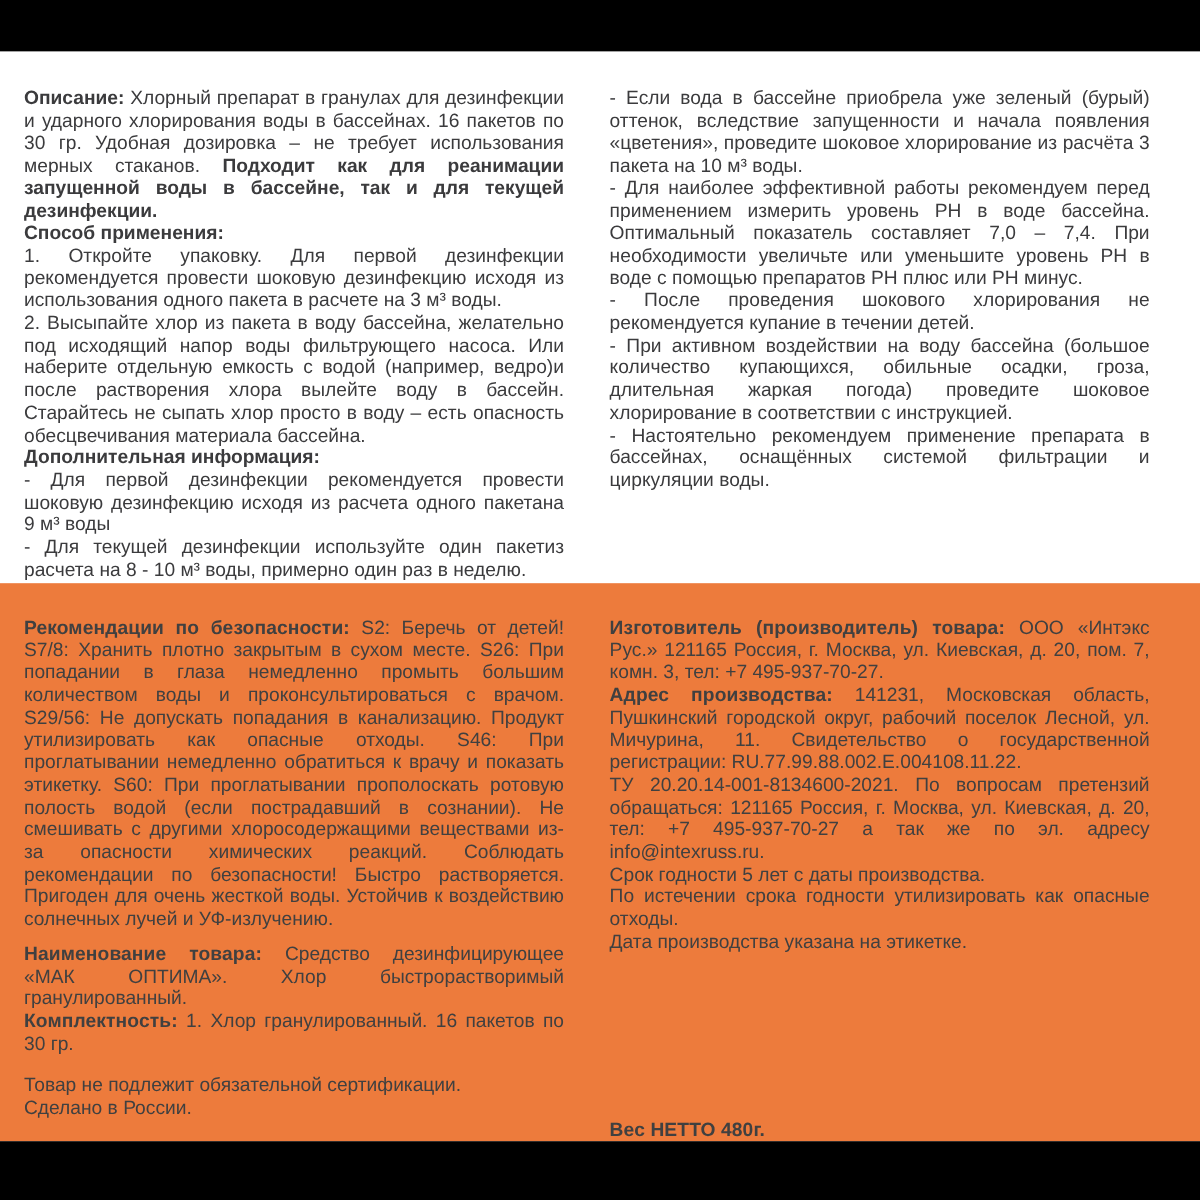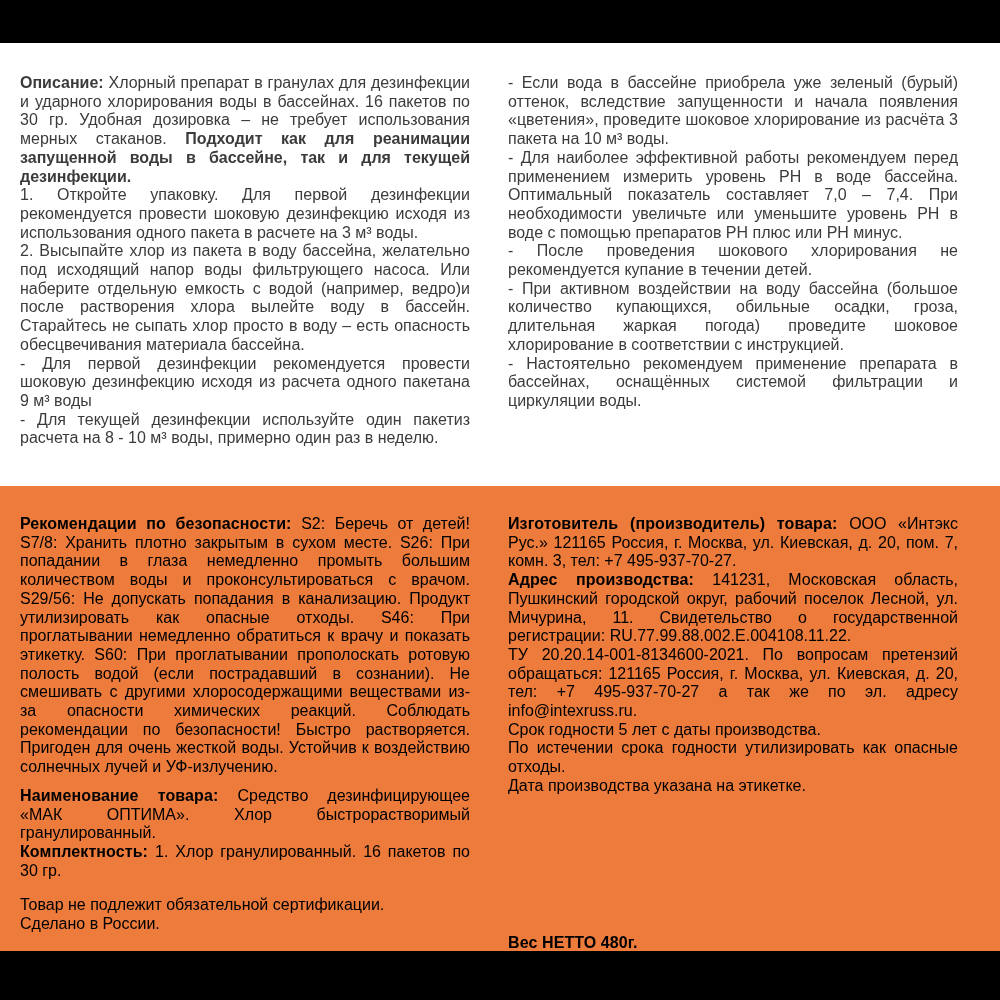--- a/index.html
+++ b/index.html
@@ -44,35 +44,37 @@
 </style>
 </head>
 <body>
 
 <div class="page">
   <div class="bar bar-top" style="background: rgb(0, 0, 0);"></div>
 
   <div class="section section-white" style="color: rgb(59, 59, 61);">
     <div class="col">
         <p><span class="b">Описание: </span><span>Хлорный препарат в гранулах для дезинфекции и ударного хлорирования воды в бассейнах. 16 пакетов по 30 гр. Удобная дозировка – не требует использования мерных стаканов. </span><span class="b">Подходит как для реанимации запущенной воды в бассейне, так и для текущей дезинфекции.</span></p>
+        <p><span class="b">Способ применения:</span></p>
         <p><span>1. Откройте упаковку. Для первой дезинфекции рекомендуется провести шоковую дезинфекцию исходя из использования одного пакета в расчете на 3 м³ воды.</span></p>
         <p><span>2. Высыпайте хлор из пакета в воду бассейна, желательно под исходящий напор воды фильтрующего насоса. Или наберите отдельную емкость с водой (например, ведро)и после растворения хлора вылейте воду в бассейн. Старайтесь не сыпать хлор просто в воду – есть опасность обесцвечивания материала бассейна.</span></p>
+        <p><span class="b">Дополнительная информация:</span></p>
         <p><span>- Для первой дезинфекции рекомендуется провести шоковую дезинфекцию исходя из расчета одного пакетана 9 м³ воды</span></p>
         <p><span>- Для текущей дезинфекции используйте один пакетиз расчета на 8 - 10 м³ воды, примерно один раз в неделю.</span></p>
       </div>
     <div class="col">
         <p><span>- Если вода в бассейне приобрела уже зеленый (бурый) оттенок, вследствие запущенности и начала появления «цветения», проведите шоковое хлорирование из расчёта 3 пакета на 10 м³ воды.</span></p>
         <p><span>- Для наиболее эффективной работы рекомендуем перед применением измерить уровень PH в воде бассейна. Оптимальный показатель составляет 7,0 – 7,4. При необходимости увеличьте или уменьшите уровень PH в воде с помощью препаратов PH плюс или PH минус.</span></p>
         <p><span>- После проведения шокового хлорирования не рекомендуется купание в течении детей.</span></p>
         <p><span>- При активном воздействии на воду бассейна (большое количество купающихся, обильные осадки, гроза, длительная жаркая погода) проведите шоковое хлорирование в соответствии с инструкцией.</span></p>
         <p><span>- Настоятельно рекомендуем применение препарата в бассейнах, оснащённых системой фильтрации и циркуляции воды.</span></p>
       </div>
   </div>
 
-  <div class="section section-orange" style="background: rgb(237, 123, 60); color: #000000;">
+  <div class="section section-orange" style="background: rgb(237, 123, 60); color: #404040;">
     <div class="col">
         <p><span class="b">Рекомендации по безопасности: </span><span>S2: Беречь от детей! S7/8: Хранить плотно закрытым в сухом месте. S26: При попадании в глаза немедленно промыть большим количеством воды и проконсультироваться с врачом. S29/56: Не допускать попадания в канализацию. Продукт утилизировать как опасные отходы. S46: При проглатывании немедленно обратиться к врачу и показать этикетку. S60: При проглатывании прополоскать ротовую полость водой (если пострадавший в сознании). Не смешивать с другими хлоросодержащими веществами из-за опасности химических реакций. Соблюдать рекомендации по безопасности! Быстро растворяется. Пригоден для очень жесткой воды. Устойчив к воздействию солнечных лучей и УФ-излучению.</span></p>
         <div style="height: 10px;"></div>
         <p><span class="b">Наименование товара: </span><span>Средство дезинфицирующее «МАК ОПТИМА». Хлор быстрорастворимый гранулированный.</span></p>
         <p><span class="b">Комплектность: </span><span>1. Хлор гранулированный. 16 пакетов по 30 гр.</span></p>
         <div style="height: 16px;"></div>
         <p><span>Товар не подлежит обязательной сертификации.</span></p>
         <p><span>Сделано в России.</span></p>
         <div style="height: 18px;"></div>
         <p><span class="b">Состав: </span><span>дихлоризоцианурат-дигидрата натрия, &gt;50% активный хлор.</span></p>

